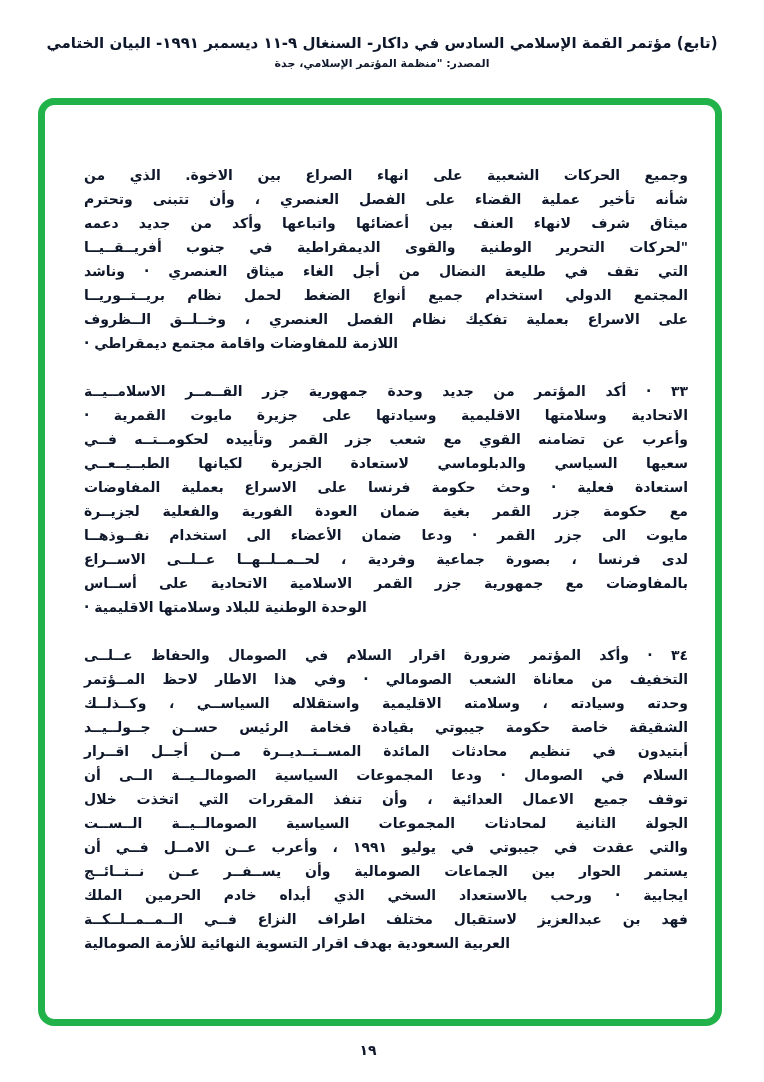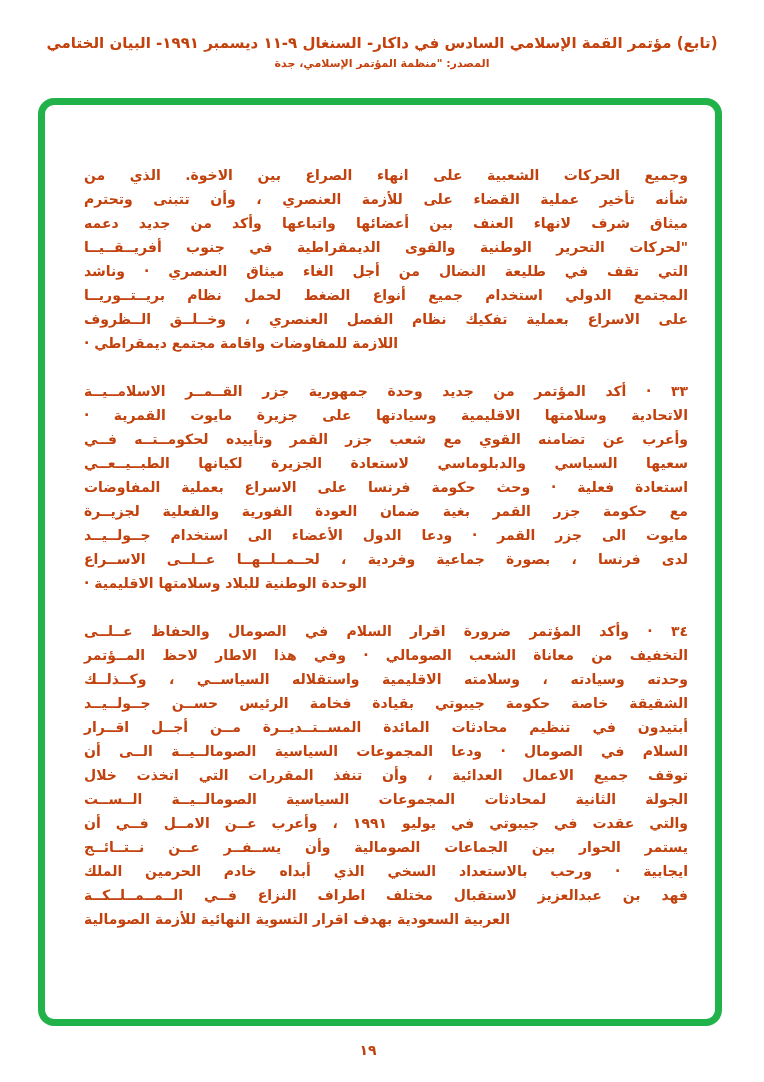--- a/index.html
+++ b/index.html
@@ -7,21 +7,21 @@
     padding: 0;
     background: #ffffff;
   }
   .page {
     position: relative;
     width: 764px;
     height: 1082px;
     background: #ffffff;
     overflow: hidden;
     font-family: "DejaVu Sans", sans-serif;
-    color: #c2410c;
+    color: #0f172a;
   }
   .header {
     position: absolute;
     top: 34px;
     left: 0;
     right: 0;
     text-align: center;
     direction: rtl;
   }
   .header-title {
@@ -86,37 +86,38 @@
   <div class="header">
     <div class="header-title">(تابع) مؤتمر القمة الإسلامي السادس في داكار- السنغال ٩-١١ ديسمبر ١٩٩١- البيان الختامي</div>
     <div class="header-source">المصدر: "منظمة المؤتمر الإسلامي، جدة</div>
   </div>
 
   <div class="frame" style="border-color: rgb(34, 178, 74);"></div>
 
   <div class="content">
     <div class="para">
         <div class="line">وجميع الحركات الشعبية على انهاء الصراع بين الاخوة. الذي من</div>
-        <div class="line">شأنه تأخير عملية القضاء على للأزمة العنصري ، وأن تتبنى وتحترم</div>
+        <div class="line">شأنه تأخير عملية القضاء على الفصل العنصري ، وأن تتبنى وتحترم</div>
         <div class="line">ميثاق شرف لانهاء العنف بين أعضائها واتباعها وأكد من جديد دعمه</div>
         <div class="line">"لحركات التحرير الوطنية والقوى الديمقراطية في جنوب أفريــقــيــا</div>
         <div class="line">التي تقف في طليعة النضال من أجل الغاء ميثاق العنصري · وناشد</div>
         <div class="line">المجتمع الدولي استخدام جميع أنواع الضغط لحمل نظام بريــتــوريــا</div>
         <div class="line">على الاسراع بعملية تفكيك نظام الفصل العنصري ، وخــلــق الــظروف</div>
         <div class="line">اللازمة للمفاوضات واقامة مجتمع ديمقراطي ·</div>
       </div>
     <div class="para">
         <div class="line">٣٣ · أكد المؤتمر من جديد وحدة جمهورية جزر القــمــر الاسلامــيــة</div>
         <div class="line">الاتحادية وسلامتها الاقليمية وسيادتها على جزيرة مايوت القمرية ·</div>
         <div class="line">وأعرب عن تضامنه القوي مع شعب جزر القمر وتأييده لحكومــتــه فــي</div>
         <div class="line">سعيها السياسي والدبلوماسي لاستعادة الجزيرة لكيانها الطبــيــعــي</div>
         <div class="line">استعادة فعلية · وحث حكومة فرنسا على الاسراع بعملية المفاوضات</div>
         <div class="line">مع حكومة جزر القمر بغية ضمان العودة الفورية والفعلية لجزيــرة</div>
-        <div class="line">مايوت الى جزر القمر · ودعا الدول الأعضاء الى استخدام جــولــيــد</div>
+        <div class="line">مايوت الى جزر القمر · ودعا ضمان الأعضاء الى استخدام نفــوذهــا</div>
         <div class="line">لدى فرنسا ، بصورة جماعية وفردية ، لحــمــلــهــا عــلــى الاســراع</div>
+        <div class="line">بالمفاوضات مع جمهورية جزر القمر الاسلامية الاتحادية على أســاس</div>
         <div class="line">الوحدة الوطنية للبلاد وسلامتها الاقليمية ·</div>
       </div>
     <div class="para">
         <div class="line">٣٤ · وأكد المؤتمر ضرورة اقرار السلام في الصومال والحفاظ عــلــى</div>
         <div class="line">التخفيف من معاناة الشعب الصومالي · وفي هذا الاطار لاحظ المــؤتمر</div>
         <div class="line">وحدته وسيادته ، وسلامته الاقليمية واستقلاله السياســي ، وكــذلــك</div>
         <div class="line">الشقيقة خاصة حكومة جيبوتي بقيادة فخامة الرئيس حســن جــولــيــد</div>
         <div class="line">أبتيدون في تنظيم محادثات المائدة المســتــديــرة مــن أجــل اقــرار</div>
         <div class="line">السلام في الصومال · ودعا المجموعات السياسية الصومالــيــة الــى أن</div>
         <div class="line">توقف جميع الاعمال العدائية ، وأن تنفذ المقررات التي اتخذت خلال</div>

